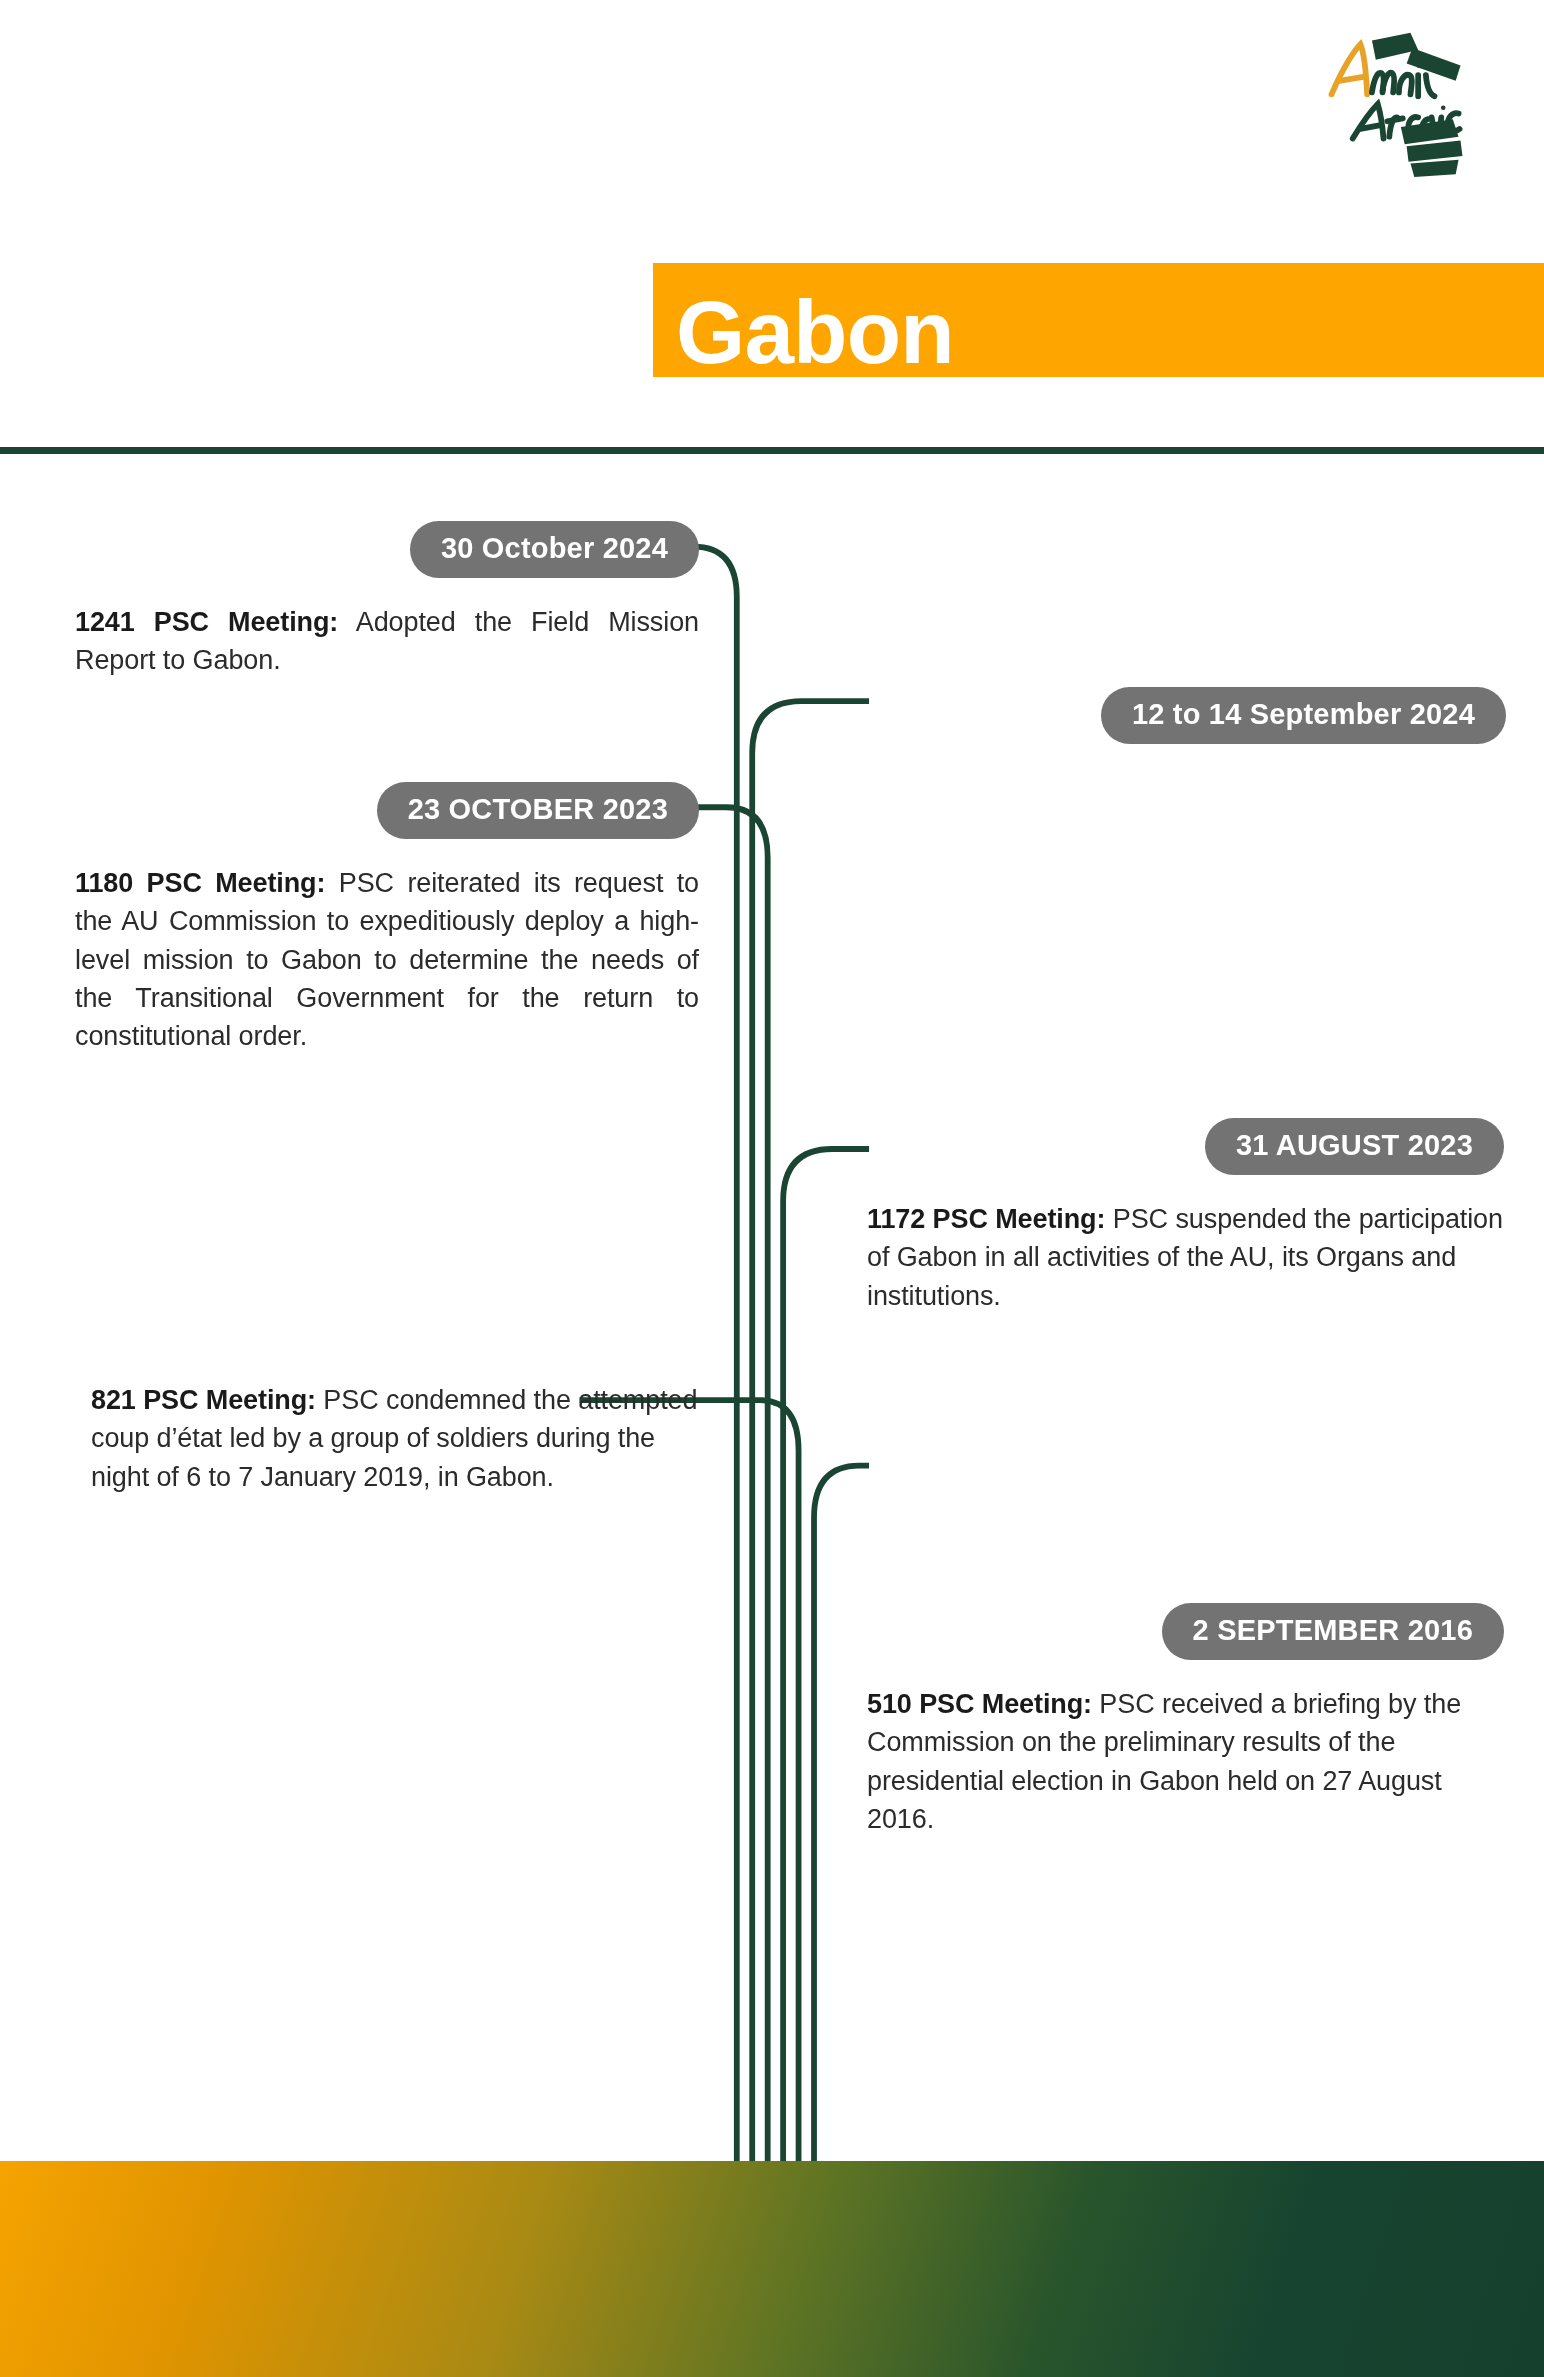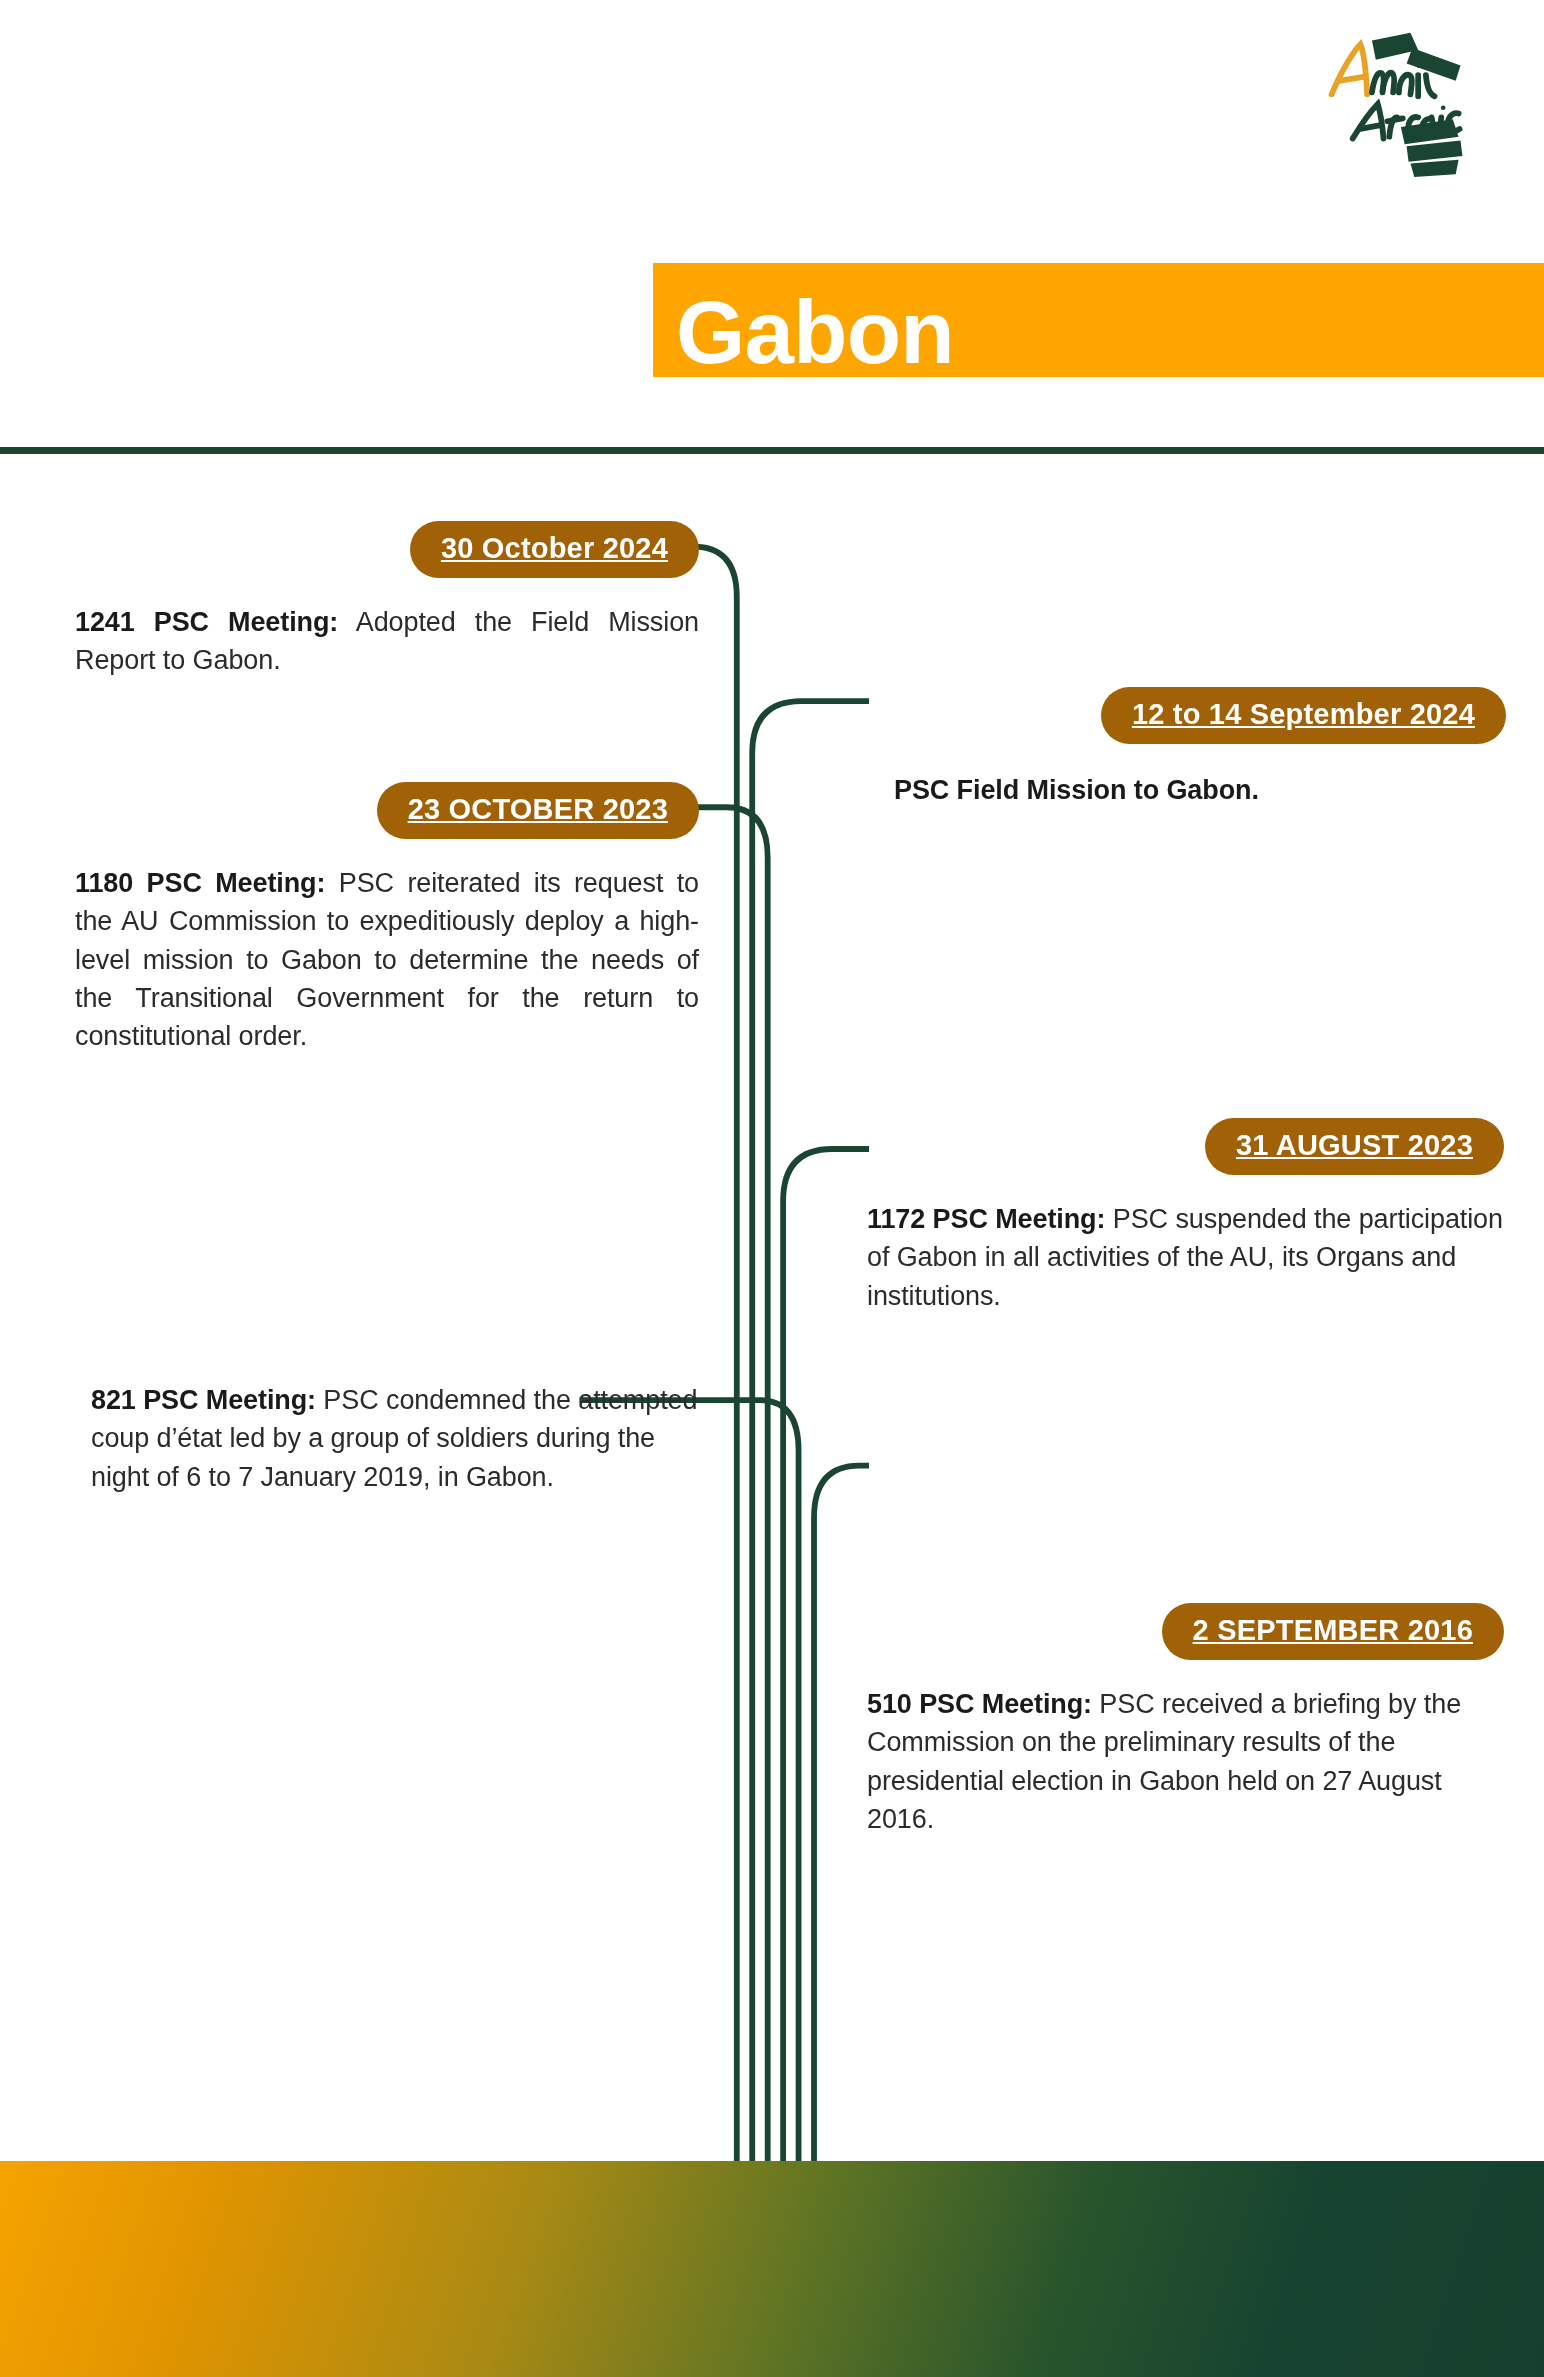--- a/index.html
+++ b/index.html
@@ -37,24 +37,24 @@
   .logo { position:absolute; right:44px; top:25px; width:183px; height:154px; }
   .logo svg { width:183px; height:154px; display:block; }
 
   
   .spine { position:absolute; left:0; top:452px; width:1545px; height:1730px; z-index:1; }
   .spine svg { display:block; }
 
   
   .entry { position:absolute; z-index:4; }
   .pill {
-    display:inline-block; background:#a16207; color:#ffffff;
+    display:inline-block; background:#737373; color:#ffffff;
     border-radius:44px; padding:12.6px 31px 15.4px 31px;
     font-weight:bold; font-size:29px; line-height:1.0;
-    white-space:nowrap; letter-spacing:0.2px;text-decoration:underline;
+    white-space:nowrap; letter-spacing:0.2px;
   }
   .pill-row { display:flex;justify-content:flex-end; }
   .pill-row.right-align { justify-content:flex-end; }
   .body-text {
     margin-top:25px; font-size:27px; line-height:1.42;
     color:#2b2b2b; letter-spacing:-0.1px;
   }
   .body-text.just { text-align:justify; }
   .body-text b { font-weight:bold; color:#1a1a1a; }
 
@@ -151,21 +151,20 @@
   <div class="pill-row right-align">
     <span class="pill">30 October 2024</span>
   </div>
   <div class="body-text just"><b>1241 PSC Meeting:</b><span> Adopted the Field Mission Report to Gabon.</span></div>
 </div>
 
 <div class="entry e2">
   <div class="pill-row">
     <span class="pill">12 to 14 September 2024</span>
   </div>
-  <div class="body-text"><b>PSC Field Mission to Gabon.</b><span></span></div>
 </div>
 
 <div class="entry e3">
   <div class="pill-row right-align">
     <span class="pill">23 OCTOBER 2023</span>
   </div>
   <div class="body-text just"><b>1180 PSC Meeting:</b><span> PSC reiterated its request to the AU Commission to expeditiously deploy a high-level mission to Gabon to determine the needs of the Transitional Government for the return to constitutional order.</span></div>
 </div>
 
 <div class="entry e4">

